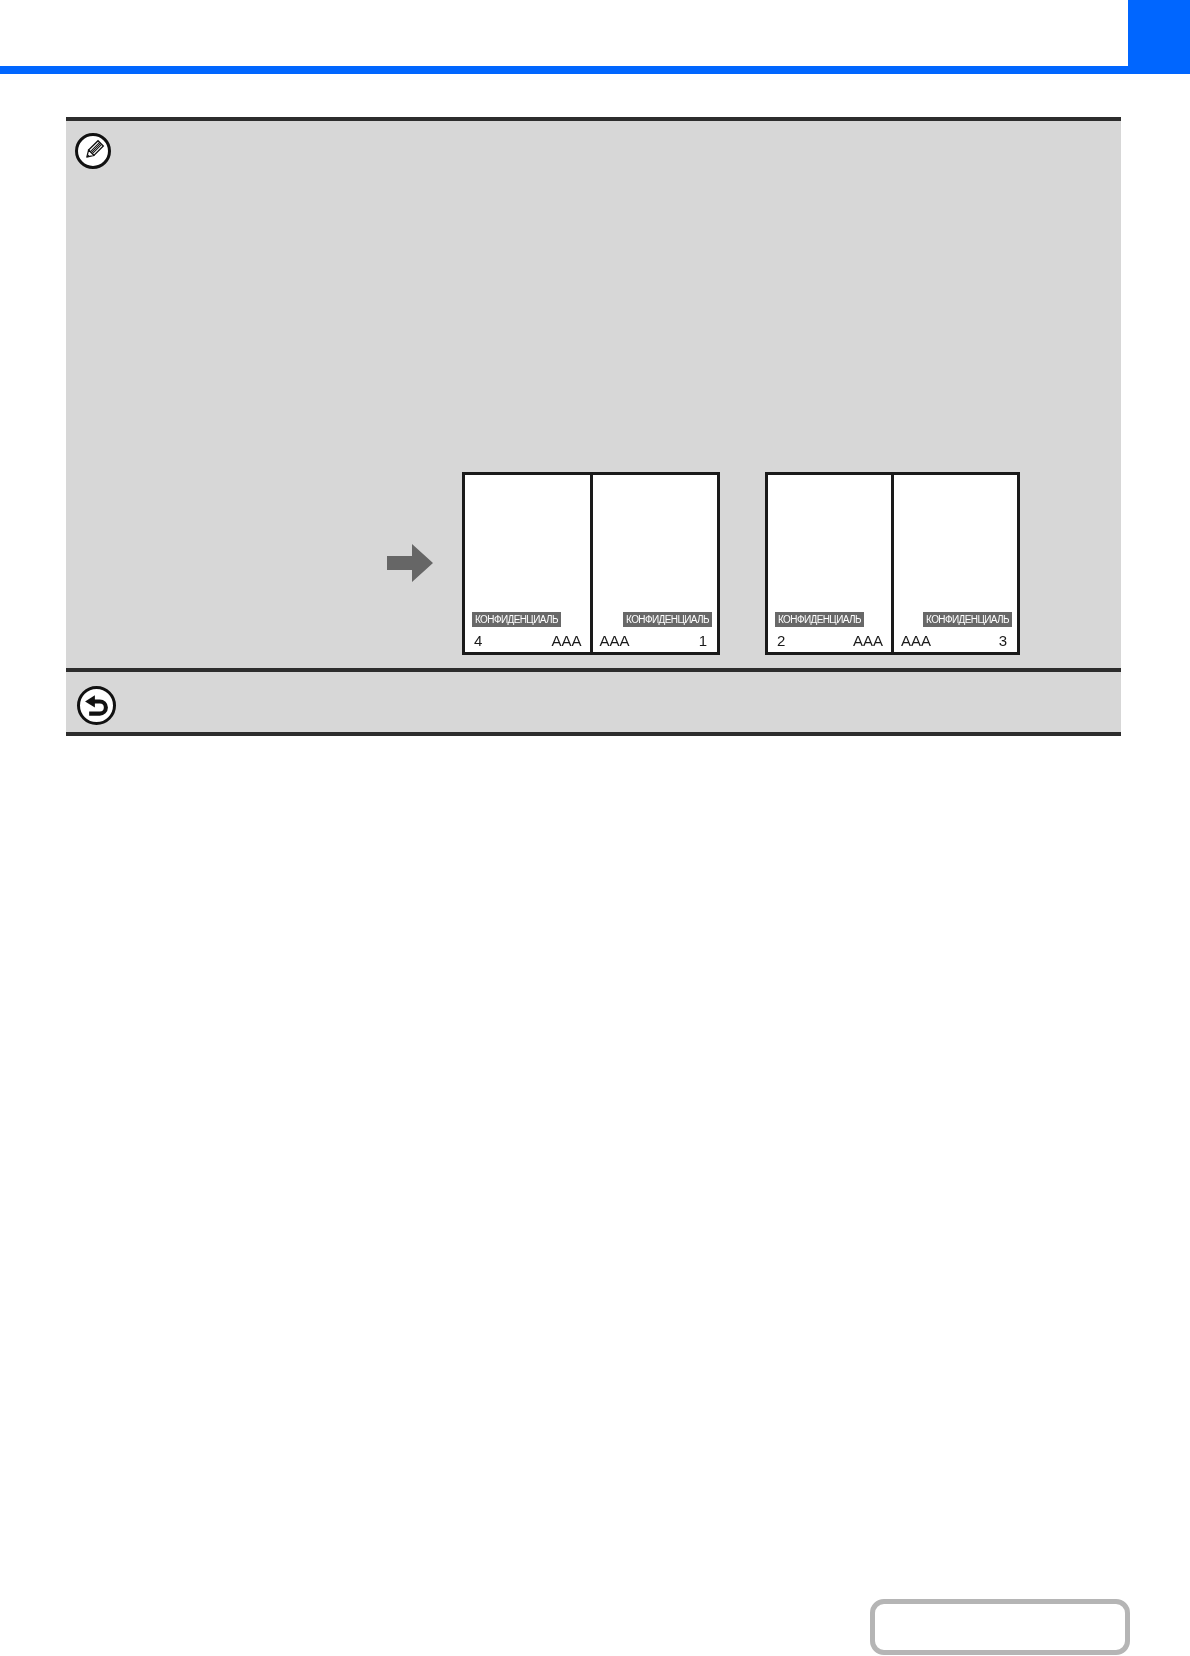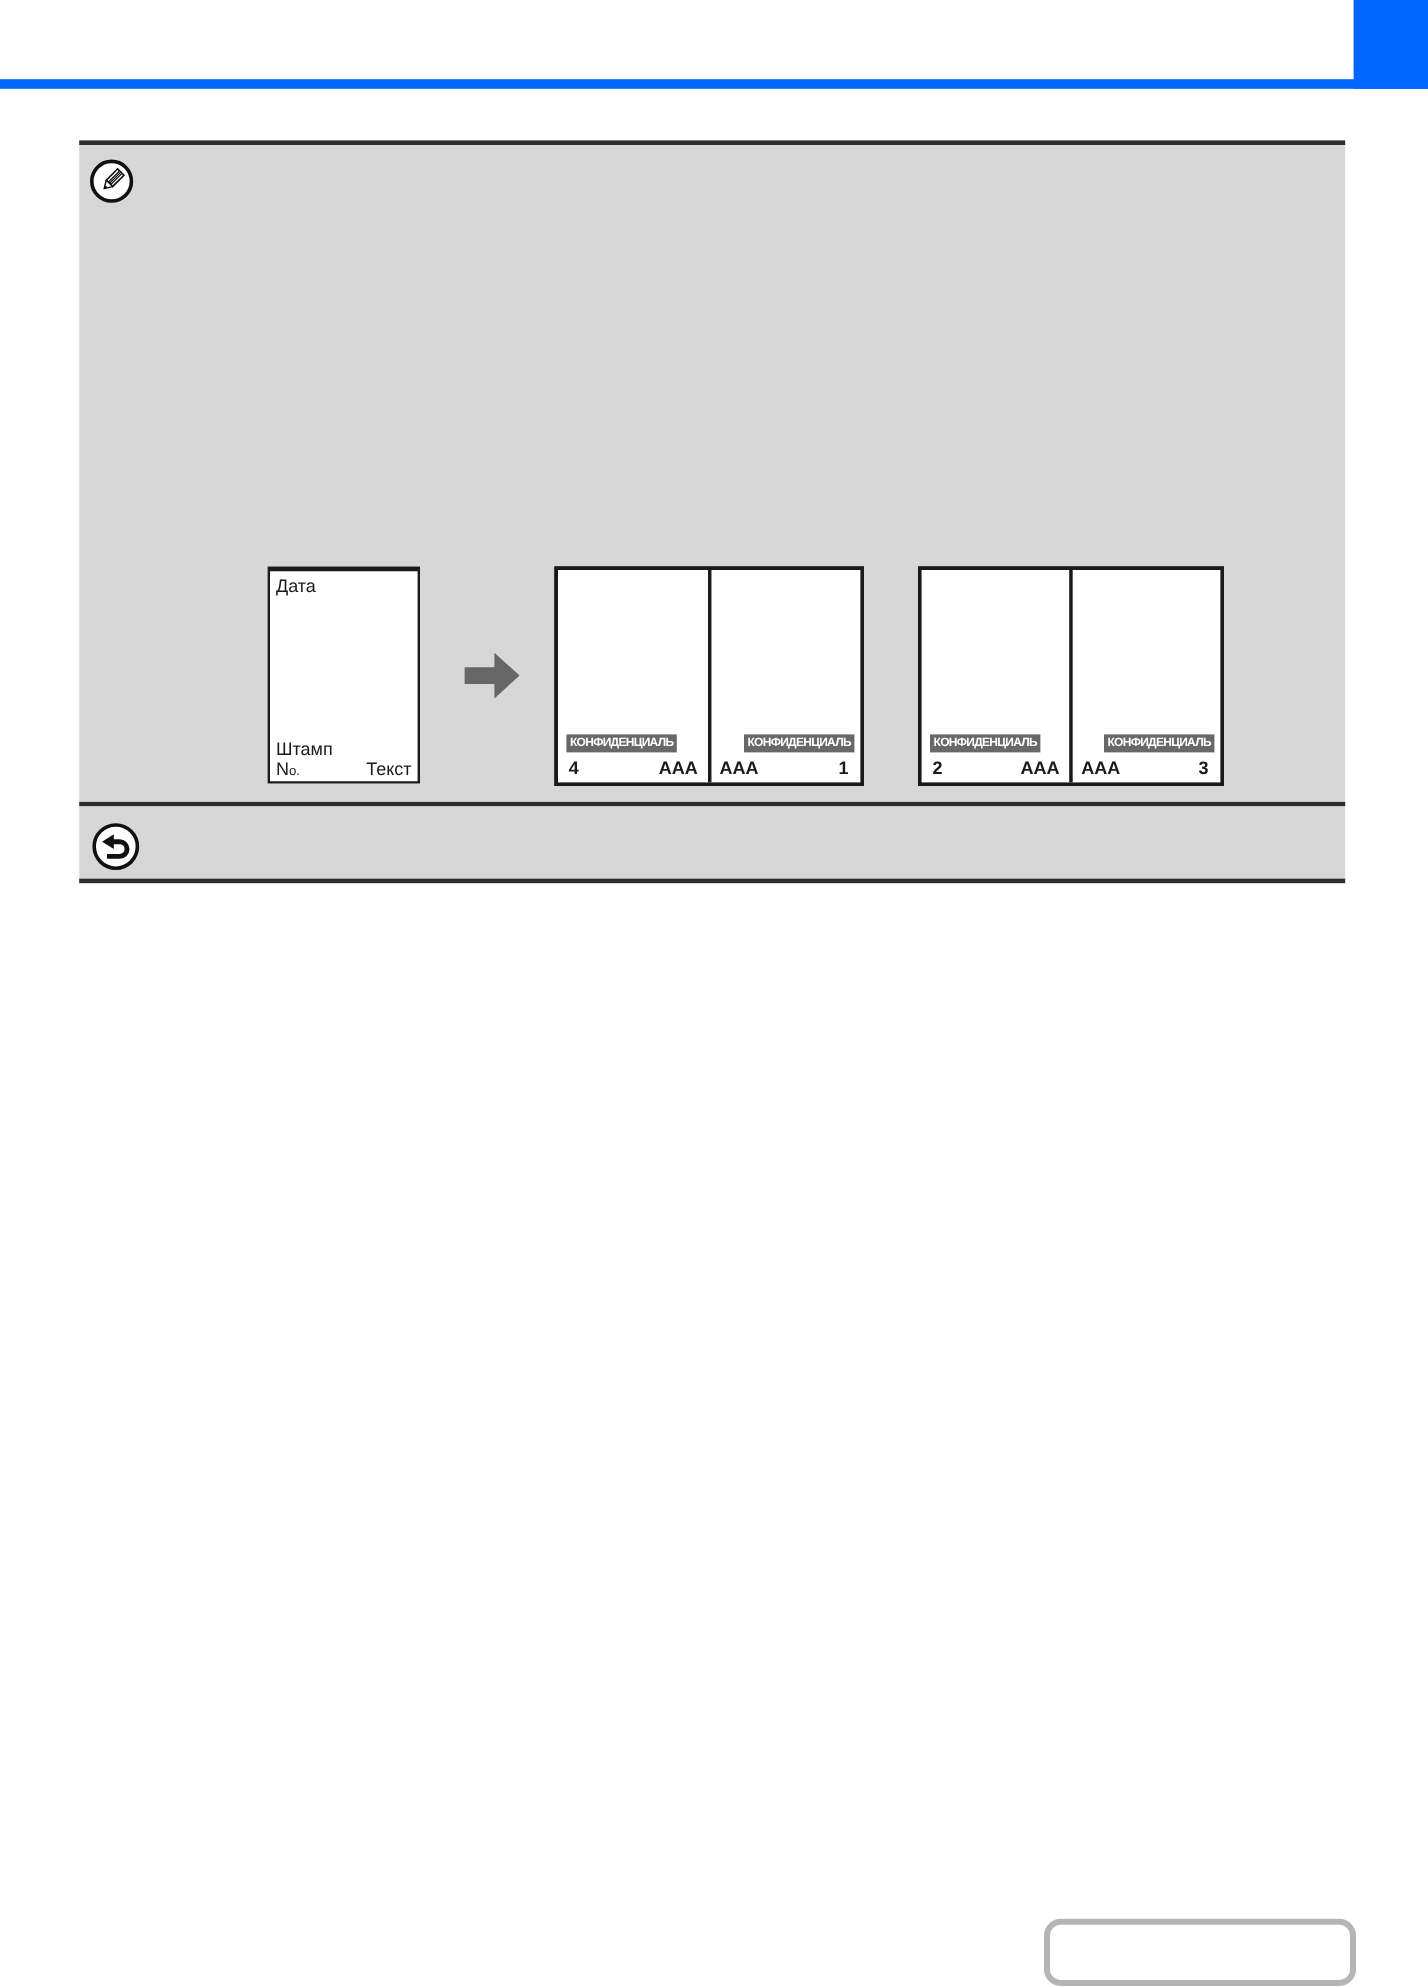--- a/index.html
+++ b/index.html
@@ -36,21 +36,21 @@
   .t-num{left:5px;top:158px;}
   .t-num .small-o{font-size:11px;}
   .t-text{right:5px;top:158px;}
 
   
   .big-arrow{position:absolute;left:321px;top:422px;width:46px;height:40px;}
 
   
   .spread{
     position:absolute;top:351px;height:183px;box-sizing:border-box;
-    border:3px solid #1a1a1a;background:#1a1a1a;display:flex;font-weight:bold;
+    border:3px solid #1a1a1a;background:#1a1a1a;display:flex;
   }
   .spread-1{left:396px;width:258px;}
   .spread-2{left:699px;width:255px;}
   .spread-page{flex:1;background:#ffffff;position:relative;}
   .spread-page.first{border-right:3px solid #1a1a1a;}
   .stamp{
     position:absolute;bottom:25px;background:#686868;color:#ffffff;
     font-size:10px;line-height:13px;letter-spacing:-0.6px;padding:1px 3px;white-space:nowrap;
   }
   .stamp.at-left{left:7px;}
@@ -84,26 +84,20 @@
           <rect x="13.5" y="5" width="9" height="16" fill="#ffffff" stroke="#111111" stroke-width="1.6"></rect>
           <line x1="16.4" y1="5.5" x2="16.4" y2="20.8" stroke="#111111" stroke-width="1.2"></line>
           <line x1="18.1" y1="5.5" x2="18.1" y2="20.8" stroke="#111111" stroke-width="1.2"></line>
           <line x1="19.8" y1="5.5" x2="19.8" y2="20.8" stroke="#111111" stroke-width="1.2"></line>
           <polygon points="13.5,21 22.5,21 18,28.5" fill="#ffffff" stroke="#111111" stroke-width="1.5" stroke-linejoin="round"></polygon>
           <polygon points="16.6,25.2 19.4,25.2 18,28.2" fill="#111111"></polygon>
         </g>
       </svg>
     </div>
 
-    <div class="orig-page">
-      <span class="t t-date">Дата</span>
-      <span class="t t-stamp">Штамп</span>
-      <span class="t t-num"><span>N</span><span class="small-o">o.</span></span>
-      <span class="t t-text">Текст</span>
-    </div>
 
     <svg class="big-arrow" viewBox="0 0 46 40">
       <polygon points="0,13 25,13 25,1 46,20 25,39 25,27 0,27" fill="#666666"></polygon>
     </svg>
 
     <div class="spread spread-1">
       <div class="spread-page first">
         <span class="stamp at-left">КОНФИДЕНЦИАЛЬ</span>
         <span class="pg-num at-left">4</span>
         <span class="pg-text at-right">AAA</span>

